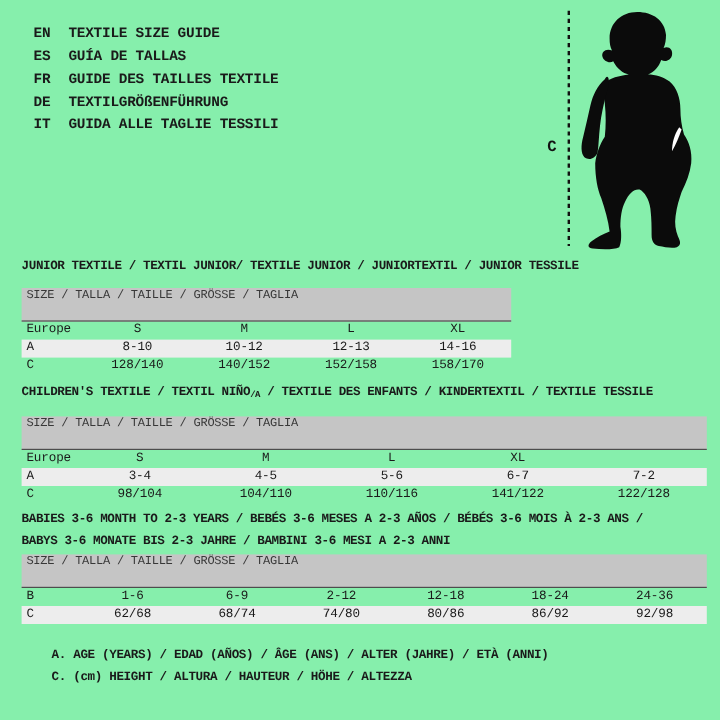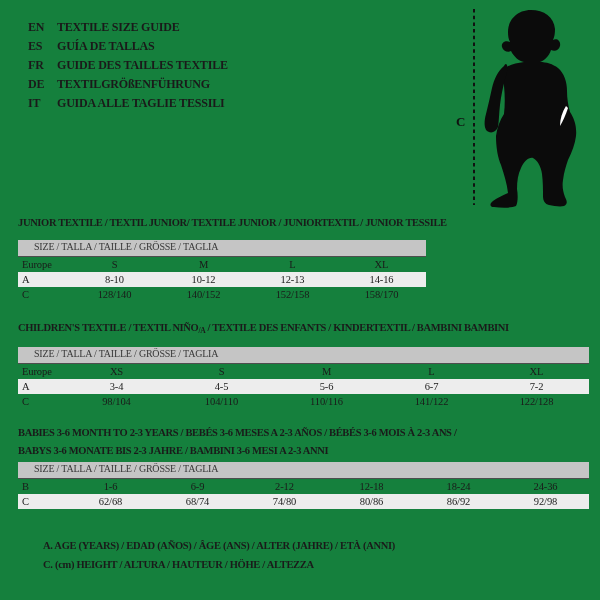--- a/index.html
+++ b/index.html
@@ -1,33 +1,33 @@
 <!DOCTYPE html>
 <html><head>
 <meta charset="utf-8">
 <title>Textile Size Guide</title>
 <style>
   html,body{margin:0;padding:0;background:#fff;}
   .page{
-    position:relative;width:600px;height:600px;background:#15803d;overflow:hidden;
-    font-family:Liberation Serif, serif;color:#1a1a1a;
+    position:relative;width:600px;height:600px;background:#86efac;overflow:hidden;
+    font-family:Liberation Mono, monospace;color:#1a1a1a;
   }
   
   .langs{position:absolute;left:28px;top:18px;}
   .lang-row{display:flex;height:19px;align-items:center;font-weight:bold;font-size:12px;letter-spacing:-0.2px;}
   .lang-code{width:29px;flex:0 0 29px;}
   
   .figure-svg{position:absolute;left:450px;top:2px;}
   
   .tbl-title{position:absolute;left:18px;margin:0;font-size:10.5px;font-weight:bold;letter-spacing:-0.35px;line-height:13px;white-space:nowrap;}
   .tbl-title .sub{font-size:7.5px;vertical-align:-1.5px;}
   .tbl{position:absolute;left:18px;}
   .bar{
-    height:17px;box-sizing:border-box;background:#c5c5c5;border-bottom:1px solid #4d4d4d;
-    color:#383838;font-size:10px;line-height:13px;padding-left:16px;letter-spacing:-0.2px;
+    height:28px;box-sizing:border-box;background:#c5c5c5;border-bottom:1px solid #4d4d4d;
+    color:#383838;font-size:10px;line-height:13px;padding-left:4px;letter-spacing:-0.2px;
   }
   .row{display:flex;height:15px;line-height:15px;font-size:10.5px;letter-spacing:-0.1px;}
   .row .lbl{box-sizing:border-box;padding-left:4px;white-space:nowrap;}
   .row .cell{text-align:center;flex:0 0 auto;}
   .stripe{background:#ededed;}
   
   .notes{position:absolute;left:19px;top:537px;font-size:10.5px;font-weight:bold;letter-spacing:-0.3px;line-height:18.6px;margin-left:24px;}
   .notes div{white-space:nowrap;}
 </style>
 </head>
@@ -101,27 +101,26 @@
     <div class="row">
       <span class="lbl" style="width:52px">C</span>
       <span class="cell" style="width:89px">128/140</span>
       <span class="cell" style="width:89px">140/152</span>
       <span class="cell" style="width:89px">152/158</span>
       <span class="cell" style="width:89px">158/170</span>
     </div>
   </div>
 
   <h2 class="tbl-title" style="top:321px">
-    <span>CHILDREN'S TEXTILE / TEXTIL NIÑO</span><span class="sub">/A</span><span> / TEXTILE DES ENFANTS / KINDERTEXTIL / BAMBINI BAMBINI</span>
+    <span>CHILDREN'S TEXTILE / TEXTIL NIÑO</span><span class="sub">/A</span><span> / TEXTILE DES ENFANTS / KINDERTEXTIL / TEXTILE TESSILE</span>
   </h2>
   <div class="tbl" style="top:347px;width:571px">
     <div class="bar">SIZE / TALLA / TAILLE / GRÖSSE / TAGLIA</div>
     <div class="row">
       <span class="lbl" style="width:46px">Europe</span>
-      <span class="cell" style="width:105px">XS</span>
       <span class="cell" style="width:105px">S</span>
       <span class="cell" style="width:105px">M</span>
       <span class="cell" style="width:105px">L</span>
       <span class="cell" style="width:105px">XL</span>
     </div>
     <div class="row stripe">
       <span class="lbl" style="width:46px">A</span>
       <span class="cell" style="width:105px">3-4</span>
       <span class="cell" style="width:105px">4-5</span>
       <span class="cell" style="width:105px">5-6</span>

